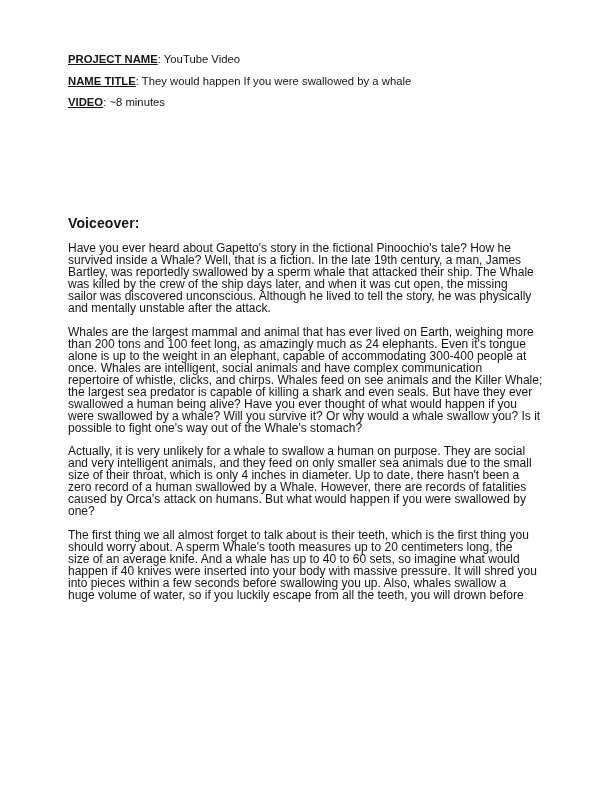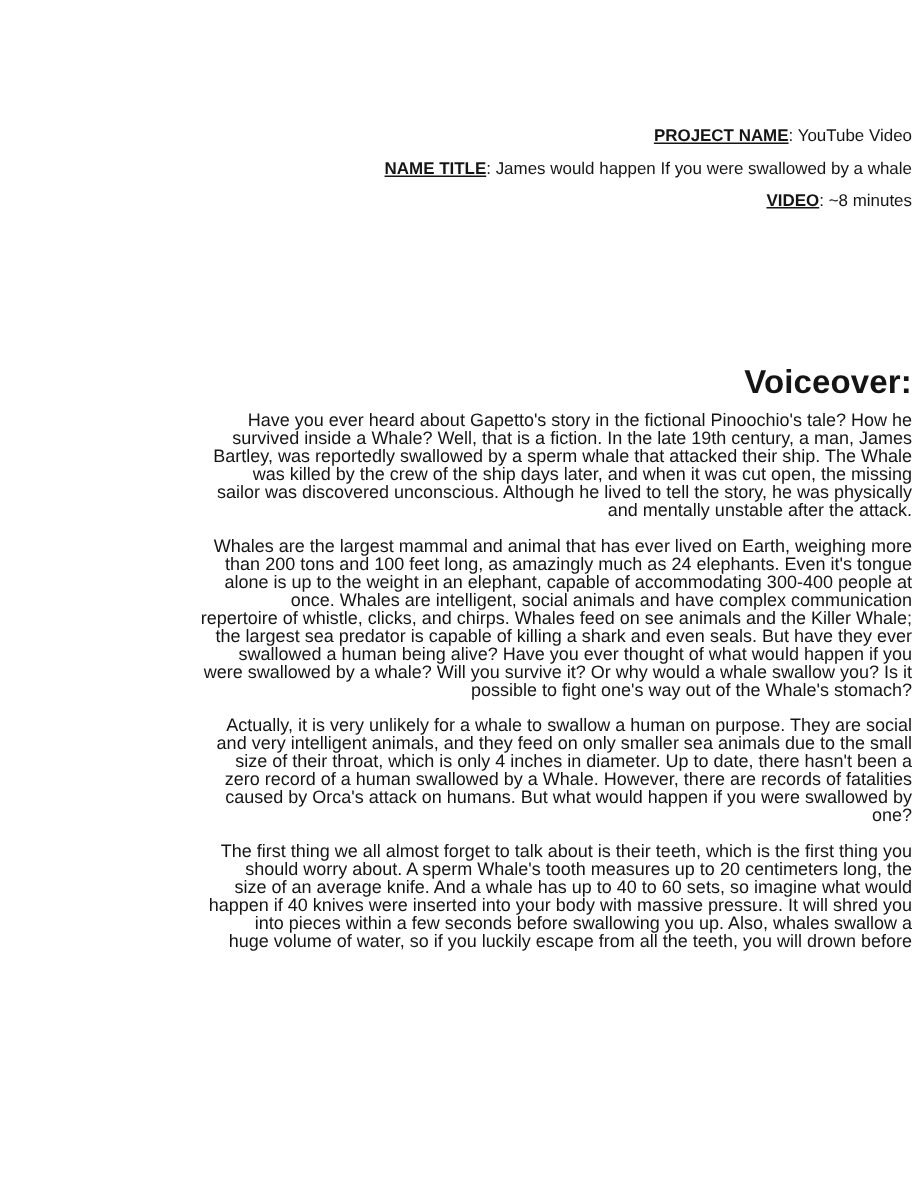--- a/index.html
+++ b/index.html
@@ -12,60 +12,59 @@
     width: 612px;
     height: 792px;
     background: #ffffff;
     overflow: hidden;
     font-family: "Liberation Sans", "DejaVu Sans", sans-serif;
     color: #151515;
   }
   .content {
     position: absolute;
     left: 68px;
-    top: 84px;
+    top: 52px;
     width: 540px;
-    text-align: right;
   }
   .meta-line {
     margin: 0 0 6.3px 0;
     font-size: 11.3px;
     line-height: 15.4px;
     white-space: pre;
   }
   .meta-label {
     font-weight: 700;
     text-decoration: underline;
   }
   .meta-value {
     font-weight: 400;
   }
   .voiceover-heading {
     margin: 101px 0 8px 0;
-    font-size: 22px;
+    font-size: 14px;
     line-height: 22px;
     font-weight: 700;
     letter-spacing: 0.1px;
   }
   .body-para {
     margin: 0 0 11.8px 0;
     font-size: 12px;
     line-height: 12px;
     white-space: pre-line;
   }
 </style>
 </head>
 <body>
 
 <div class="page">
   <div class="content">
 
     <div class="doc-header">
       <p class="meta-line"><span class="meta-label">PROJECT NAME</span><span class="meta-value">: YouTube Video</span></p>
-      <p class="meta-line"><span class="meta-label">NAME TITLE</span><span class="meta-value">: James would happen If you were swallowed by a whale</span></p>
+      <p class="meta-line"><span class="meta-label">NAME TITLE</span><span class="meta-value">: They would happen If you were swallowed by a whale</span></p>
       <p class="meta-line"><span class="meta-label">VIDEO</span><span class="meta-value">: ~8 minutes</span></p>
     </div>
 
     <h2 class="voiceover-heading">Voiceover:</h2>
 
     <p class="body-para">Have you ever heard about Gapetto's story in the fictional Pinoochio's tale? How he
 survived inside a Whale? Well, that is a fiction.  In the late 19th century, a man, James
 Bartley, was reportedly swallowed by a sperm whale that attacked their ship. The Whale
 was killed by the crew of the ship days later, and when it was cut open, the missing
 sailor was discovered unconscious. Although he lived to tell the story, he was physically

